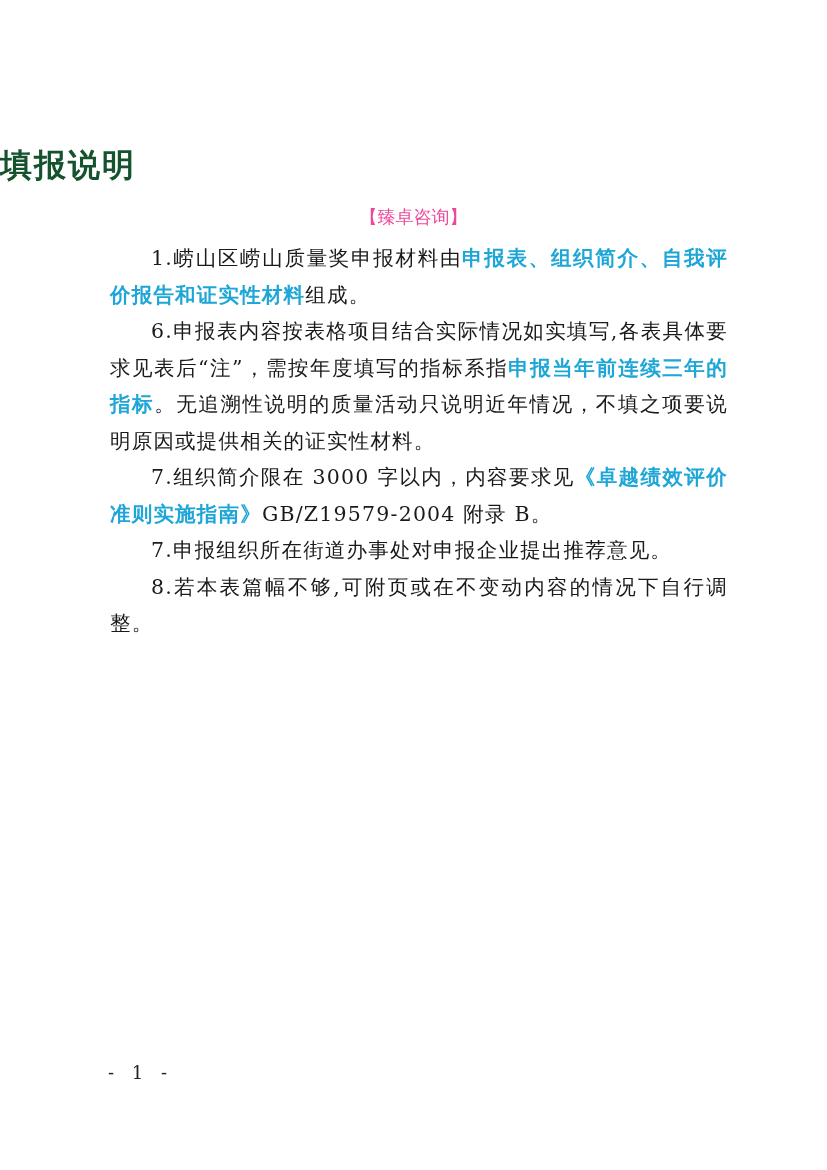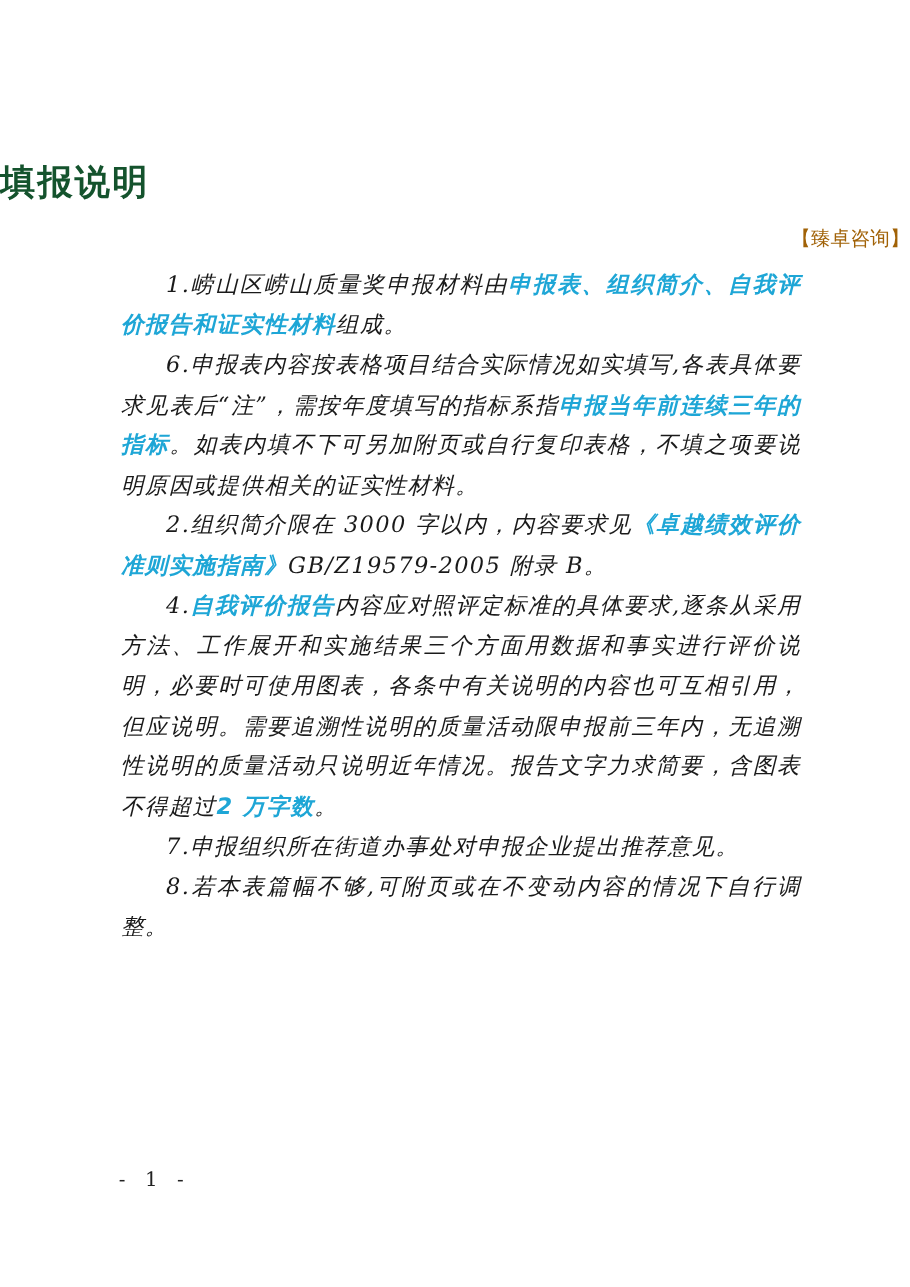--- a/index.html
+++ b/index.html
@@ -1,42 +1,41 @@
 <!DOCTYPE html>
 <html><head>
   <meta charset="utf-8">
   <style>
     html, body { margin: 0; padding: 0; background: #ffffff; }
     body { width: 827px; height: 1170px; position: relative; overflow: hidden;
       font-family: "DejaVu Serif", "Liberation Serif", serif; color: #1a1a1a; }
     .page { position: absolute; left: 0; top: 0; width: 827px; height: 1170px; background: #fff; }
     .title { position: absolute; top: 144px; left: 0; width: 827px; 
       font-family: "DejaVu Sans", sans-serif; font-weight: bold; font-size: 32px; letter-spacing: 2px; color: #14532d; }
-    .subtitle { position: absolute; top: 205px; left: 0; width: 827px; text-align: right;
-      font-size: 18px; color: #a16207; }
+    .subtitle { position: absolute; top: 205px; left: 0; width: 827px; text-align: center;
+      font-size: 18px; color: #ec4899; }
     .body { position: absolute; top: 240px; left: 110px; width: 618px; font-size: 20.5px; line-height: 36.5px; }
-    .para { margin: 0; text-indent: 41px; text-align: justify; letter-spacing: 1.2px; font-style: italic; }
+    .para { margin: 0; text-indent: 41px; text-align: justify; letter-spacing: 1.2px; }
     .hl { color: #1ea6d6; font-family: "DejaVu Sans", sans-serif; font-weight: bold; }
     .pagenum { position: absolute; top: 1062px; left: 108px; font-size: 18px; color: #222; letter-spacing: 6px; }
   </style>
 </head>
 <body>
 
 <div class="page">
   <div class="title">填报说明</div>
   <div class="subtitle">【臻卓咨询】</div>
 
   <div class="body">
     <p class="para"><span>1.崂山区崂山质量奖申报材料由</span><span class="hl">申报表、组织简介、自我评价报告和证实性材料</span><span>组成。</span></p>
 
-    <p class="para"><span>6.申报表内容按表格项目结合实际情况如实填写,各表具体要求见表后“注”，需按年度填写的指标系指</span><span class="hl">申报当年前连续三年的指标</span><span>。如表内填不下可另加附页或自行复印表格，不填之项要说明原因或提供相关的证实性材料。</span></p>
+    <p class="para"><span>6.申报表内容按表格项目结合实际情况如实填写,各表具体要求见表后“注”，需按年度填写的指标系指</span><span class="hl">申报当年前连续三年的指标</span><span>。无追溯性说明的质量活动只说明近年情况，不填之项要说明原因或提供相关的证实性材料。</span></p>
 
-    <p class="para"><span>2.组织简介限在 3000 字以内，内容要求见</span><span class="hl">《卓越绩效评价准则实施指南》</span><span>GB/Z19579-2005 附录 B。</span></p>
+    <p class="para"><span>7.组织简介限在 3000 字以内，内容要求见</span><span class="hl">《卓越绩效评价准则实施指南》</span><span>GB/Z19579-2004 附录 B。</span></p>
 
-    <p class="para"><span>4.</span><span class="hl">自我评价报告</span><span>内容应对照评定标准的具体要求,逐条从采用方法、工作展开和实施结果三个方面用数据和事实进行评价说明，必要时可使用图表，各条中有关说明的内容也可互相引用，但应说明。需要追溯性说明的质量活动限申报前三年内，无追溯性说明的质量活动只说明近年情况。报告文字力求简要，含图表不得超过</span><span class="hl">2 万字数</span><span>。</span></p>
 
 
     <p class="para"><span>7.申报组织所在街道办事处对申报企业提出推荐意见。</span></p>
 
 
     <p class="para"><span>8.若本表篇幅不够,可附页或在不变动内容的情况下自行调整。</span></p>
   </div>
 
   <div class="pagenum">- 1 -</div>
 </div>

